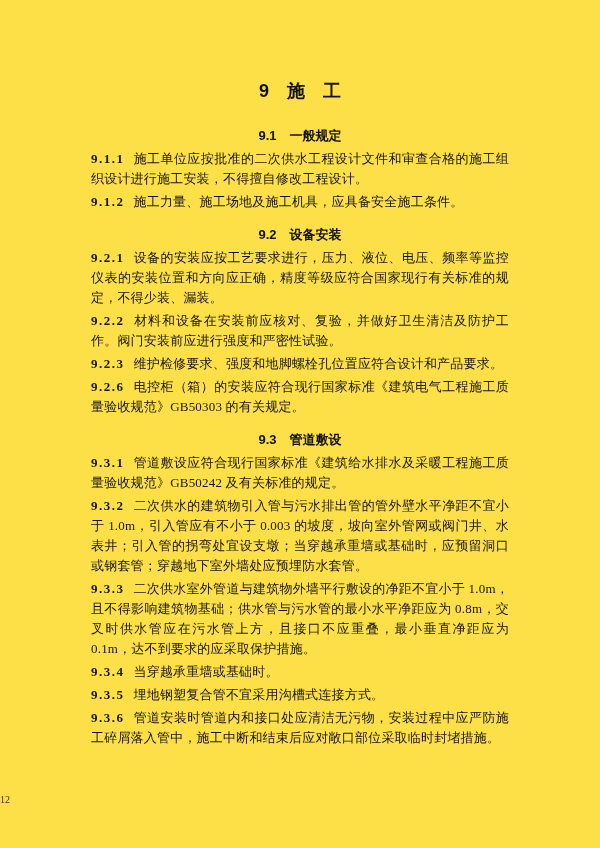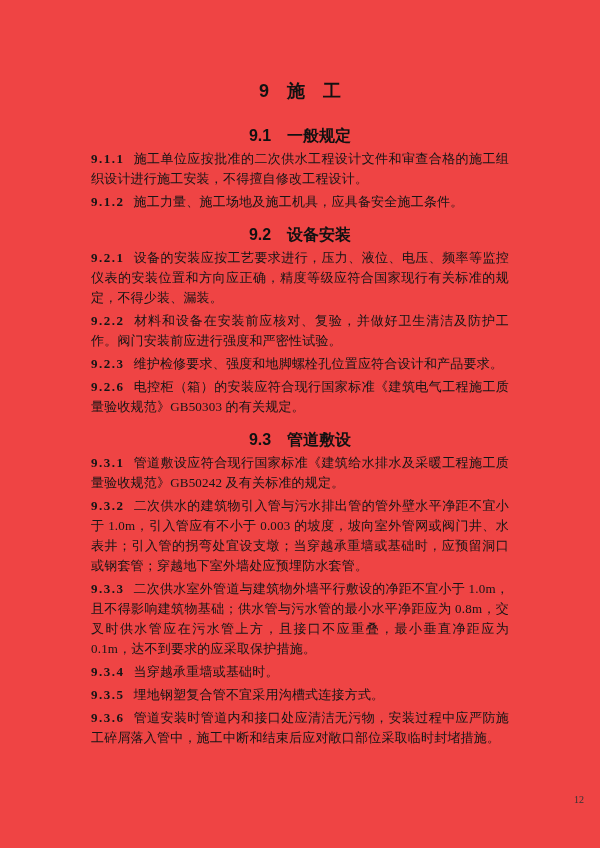--- a/index.html
+++ b/index.html
@@ -13,35 +13,35 @@
     overflow: hidden;
     color: #151515;
     font-family: "Liberation Serif", "DejaVu Serif", serif;
   }
   .page {
     position: relative;
     width: 600px;
     height: 848px;
     box-sizing: border-box;
     padding: 80px 88px 0 88px;
-    background: #ef4444;
+    background: #fde047;
   }
   .doc-title {
     margin: 0 0 24px 0;
     text-align: center;
     font-size: 18px;
     line-height: 22px;
     font-weight: bold;
     color: #111111;
     font-family: "Liberation Sans", "DejaVu Sans", sans-serif;
   }
   .section-heading {
     margin: 13px 0 3px 0;
     text-align: center;
-    font-size: 16px;
+    font-size: 13px;
     line-height: 20px;
     font-weight: bold;
     color: #111111;
     font-family: "Liberation Sans", "DejaVu Sans", sans-serif;
   }
   .section:first-child .section-heading {
     margin-top: 0;
   }
   .clause {
     margin: 3px;
@@ -54,23 +54,23 @@
   }
   .clause-number {
     font-weight: bold;
     letter-spacing: 1.5px;
     margin-right: 9px;
     white-space: nowrap;
   }
   .page-number {
     position: absolute;
     left: 0;
-    right: 16px;
+    right: 0;
     bottom: 42px;
-    text-align: right;
+    text-align: left;
     font-size: 10px;
     line-height: 12px;
     color: #333333;
   }
 </style>
 </head>
 <body>
 
 <div class="page">
   <h1 class="doc-title">9　施　工</h1>

